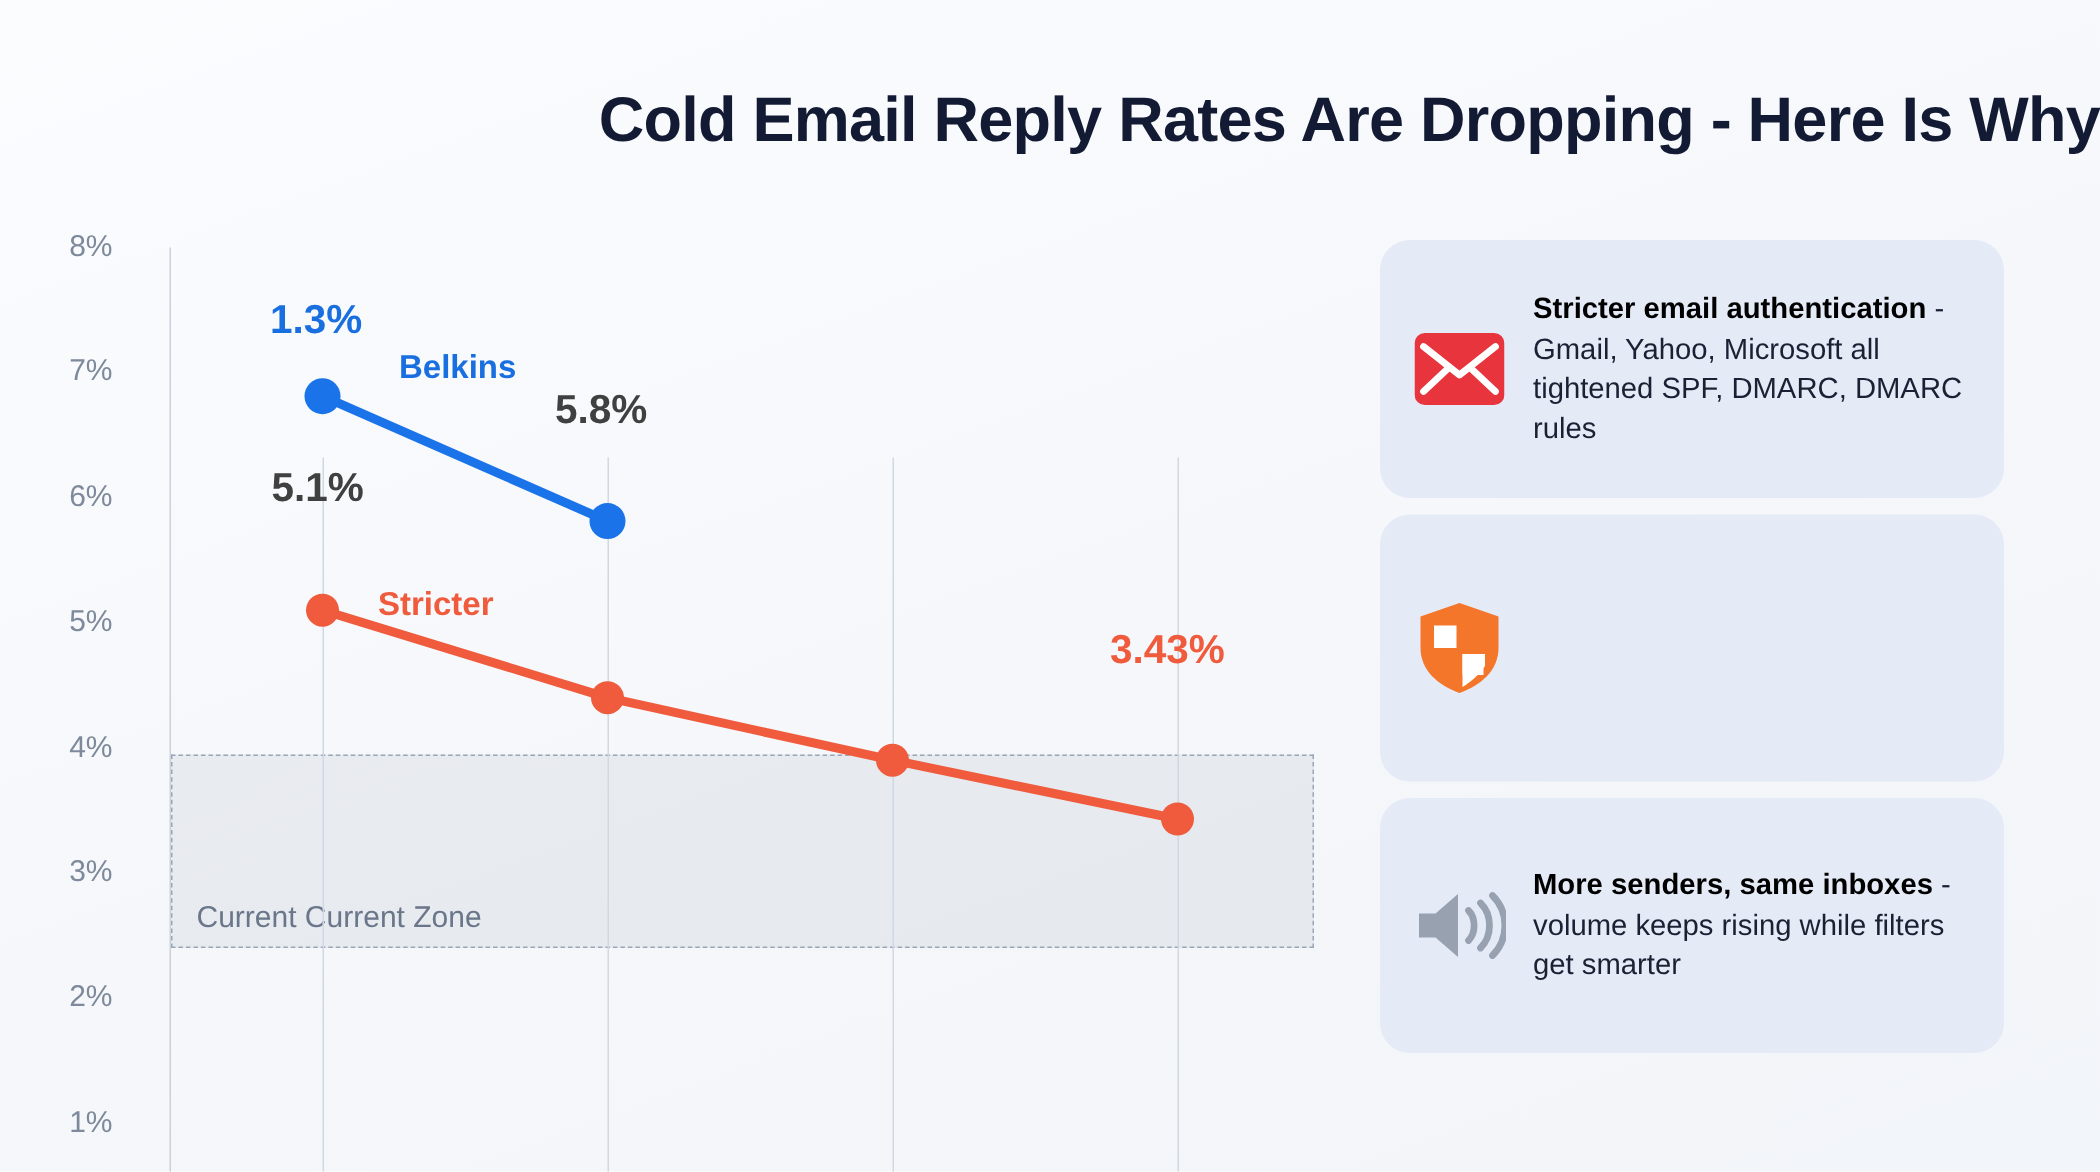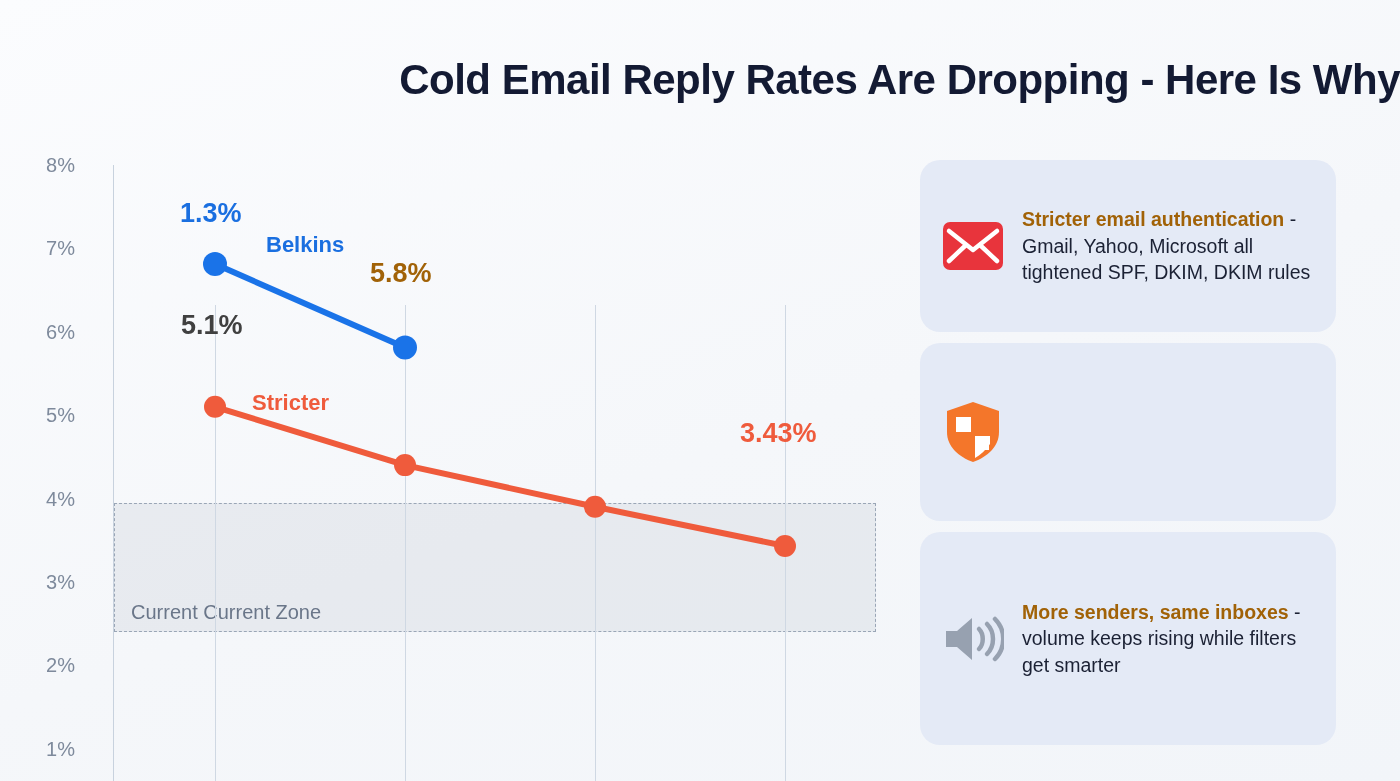--- a/index.html
+++ b/index.html
@@ -120,37 +120,37 @@
     align-items: center;
     background: #e4eaf6;
     border-radius: 20px;
     box-sizing: border-box;
     padding: 0 22px;
     margin-bottom: 11px;
     gap: 18px;
   }
   .card-1 { height: 172px; }
   .card-2 { height: 178px; }
-  .card-3 { height: 213px; }
+  .card-3 { height: 170px; }
   .card-icon {
     flex: 0 0 62px;
     width: 62px;
     height: 62px;
     display: flex;
     align-items: center;
     justify-content: center;
   }
   .card-text {
     font-size: 19.5px;
     line-height: 26.5px;
     color: #1b2134;
   }
   .card-text b {
     font-weight: bold;
-    color: #a16207;
+    color: #000000;
     margin-top: 23px;
   }
 </style>
 </head>
 <body>
 
 <div class="page">
 
   <div class="title">Cold Email Reply Rates Are Dropping - Here Is Why</div>
 
@@ -184,41 +184,41 @@
       <circle cx="405" cy="325.1" r="11" fill="#ef5b3c"></circle>
       <circle cx="595" cy="366.8" r="11" fill="#ef5b3c"></circle>
       <circle cx="785" cy="406" r="11" fill="#ef5b3c"></circle>
 
       <polyline points="215,124.1 405,207.4" fill="none" stroke="#1a73e8" stroke-width="6" stroke-linecap="round" stroke-linejoin="round"></polyline>
       <circle cx="215" cy="124.1" r="12" fill="#1a73e8"></circle>
       <circle cx="405" cy="207.4" r="12" fill="#1a73e8"></circle>
     </svg>
 
     <div class="val-label" style="left:180px; top:58px;  color:#1a6fe0;">1.3%</div>
-    <div class="val-label" style="left:370px; top:118px; color:#a16207;text-align:center;">5.8%</div>
+    <div class="val-label" style="left:370px; top:118px; color:#404040;text-align:center;">5.8%</div>
     <div class="val-label" style="left:181px; top:170px; color:#404040;text-align:right;">5.1%</div>
     <div class="val-label" style="left:740px; top:278px; color:#ef5b3c;">3.43%</div>
 
     <div class="series-label" style="left:266px; top:92px;  color:#1a6fe0;">Belkins</div>
     <div class="series-label" style="left:252px; top:250px; color:#ef5b3c;">Stricter</div>
   </div>
 
   <div class="cards">
 
     <div class="card card-1">
       <div class="card-icon">
         <svg width="60" height="48" viewBox="0 0 60 48" aria-hidden="true">
           <rect x="0" y="0" width="60" height="48" rx="7" fill="#e8343c"></rect>
           <path d="M6 9 L30 28 L54 9" fill="none" stroke="#ffffff" stroke-width="4.5" stroke-linecap="round" stroke-linejoin="round"></path>
           <path d="M6 39 L23 23" fill="none" stroke="#ffffff" stroke-width="4.5" stroke-linecap="round"></path>
           <path d="M54 39 L37 23" fill="none" stroke="#ffffff" stroke-width="4.5" stroke-linecap="round"></path>
         </svg>
       </div>
       <div class="card-text">
-        <b>Stricter email authentication</b><span> - Gmail, Yahoo, Microsoft all tightened SPF, DKIM, DKIM rules</span>
+        <b>Stricter email authentication</b><span> - Gmail, Yahoo, Microsoft all tightened SPF, DMARC, DMARC rules</span>
       </div>
     </div>
 
     <div class="card card-2">
       <div class="card-icon">
         <svg width="58" height="64" viewBox="0 0 58 64" aria-hidden="true">
           <path d="M29 2 L55 11 L55 32 C55 47 43 57 29 62 C15 57 3 47 3 32 L3 11 Z" fill="#f4762a"></path>
           <rect x="12" y="17" width="15" height="15" fill="#ffffff"></rect>
           <rect x="31" y="36" width="14" height="14" fill="#ffffff" transform="rotate(0 38 43)"></rect>
           <path d="M31 36 L46 36 L46 44 C42 50 36 55 31 58 Z" fill="#ffffff"></path>

